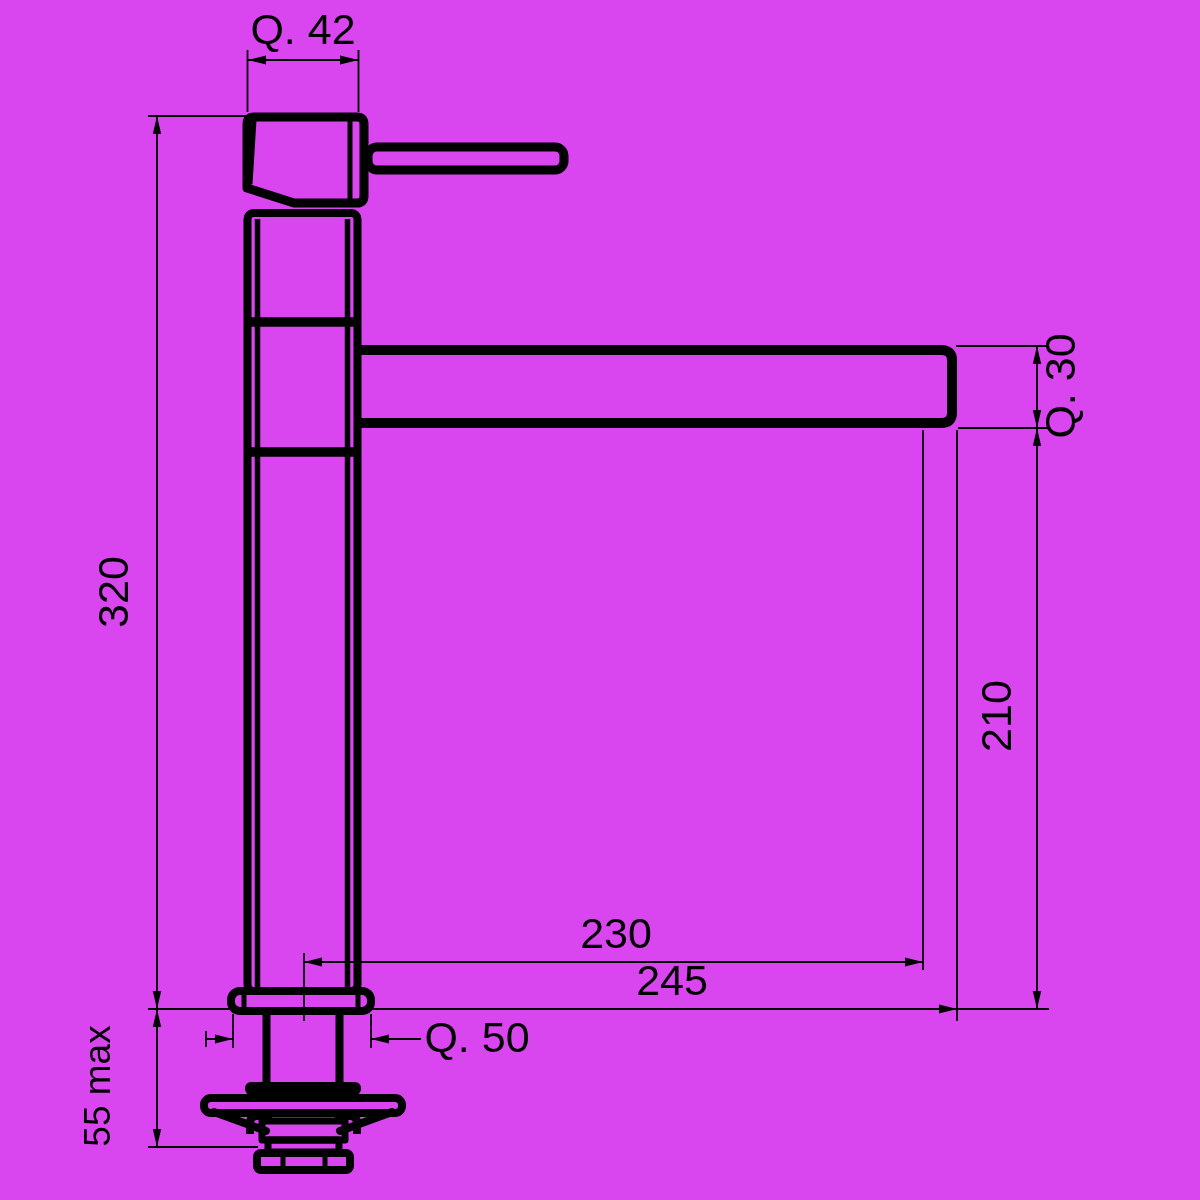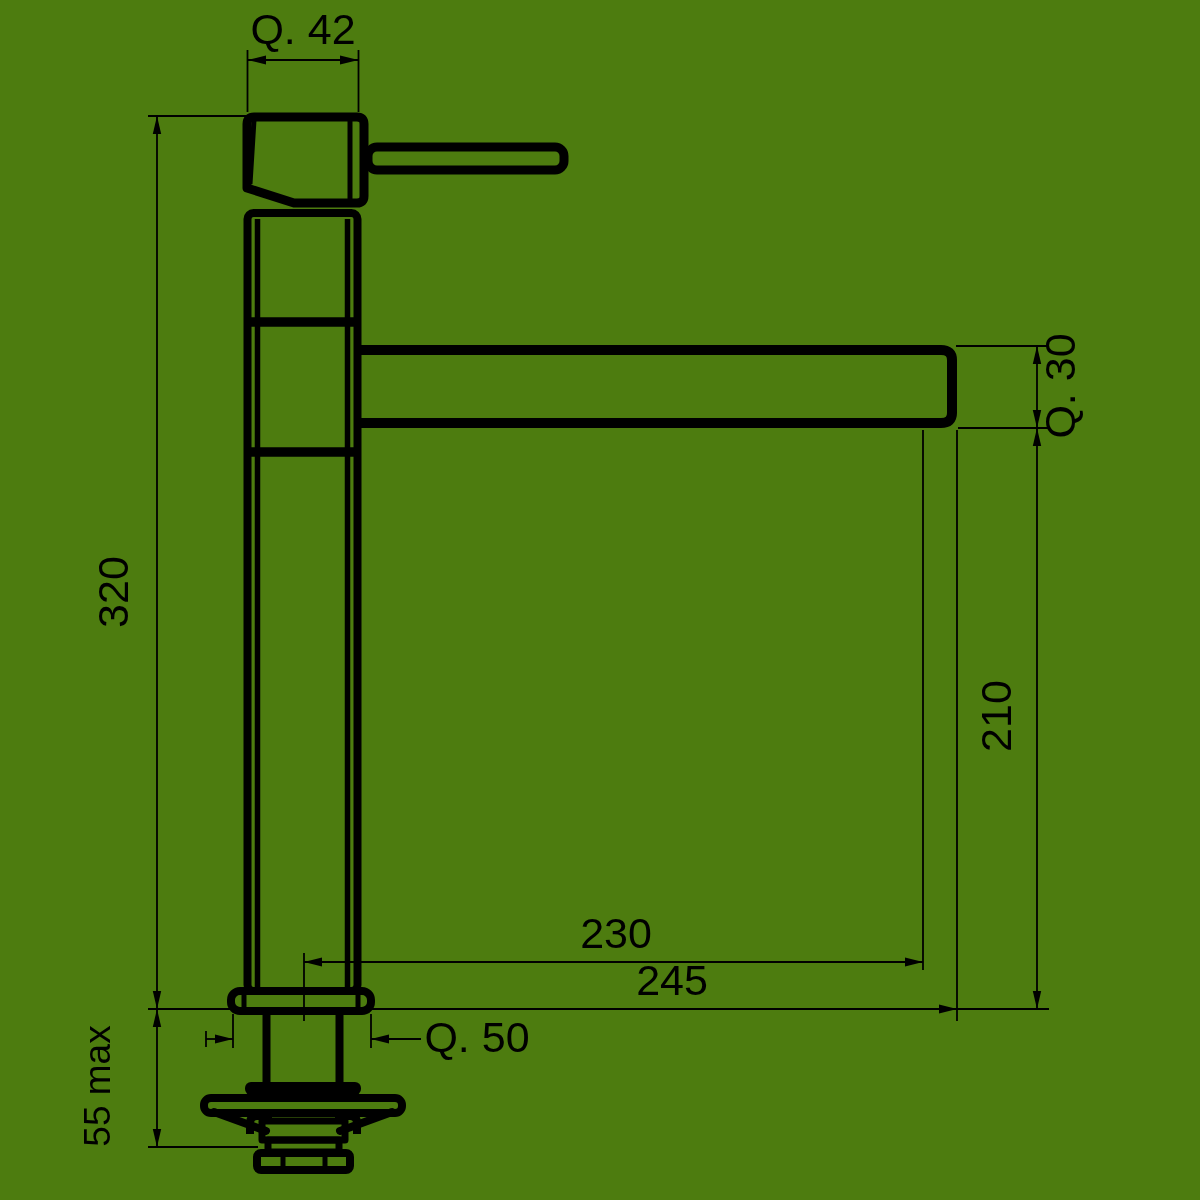--- a/index.html
+++ b/index.html
@@ -1,17 +1,17 @@
 <!DOCTYPE html>
 <html><head>
 <meta charset="utf-8">
 <style>
   html,body{margin:0;padding:0;background:#ffffff;}
   .canvas{
-    width:1200px;height:1200px;background:#4d7c0f;position:relative;
+    width:1200px;height:1200px;background:#d946ef;position:relative;
     font-family:"Liberation Sans", sans-serif;
   }
   svg{display:block;}
   .outline{fill:none;stroke:#000;stroke-linejoin:round;}
   .thin{fill:none;stroke:#000;stroke-width:1.8;}
   .arrow{fill:#000;stroke:none;}
   .dimtext{fill:#000;font-family:"Liberation Sans", sans-serif;font-size:43px;}
   .dimtext.small{font-size:37px;}
 </style>
 </head>

